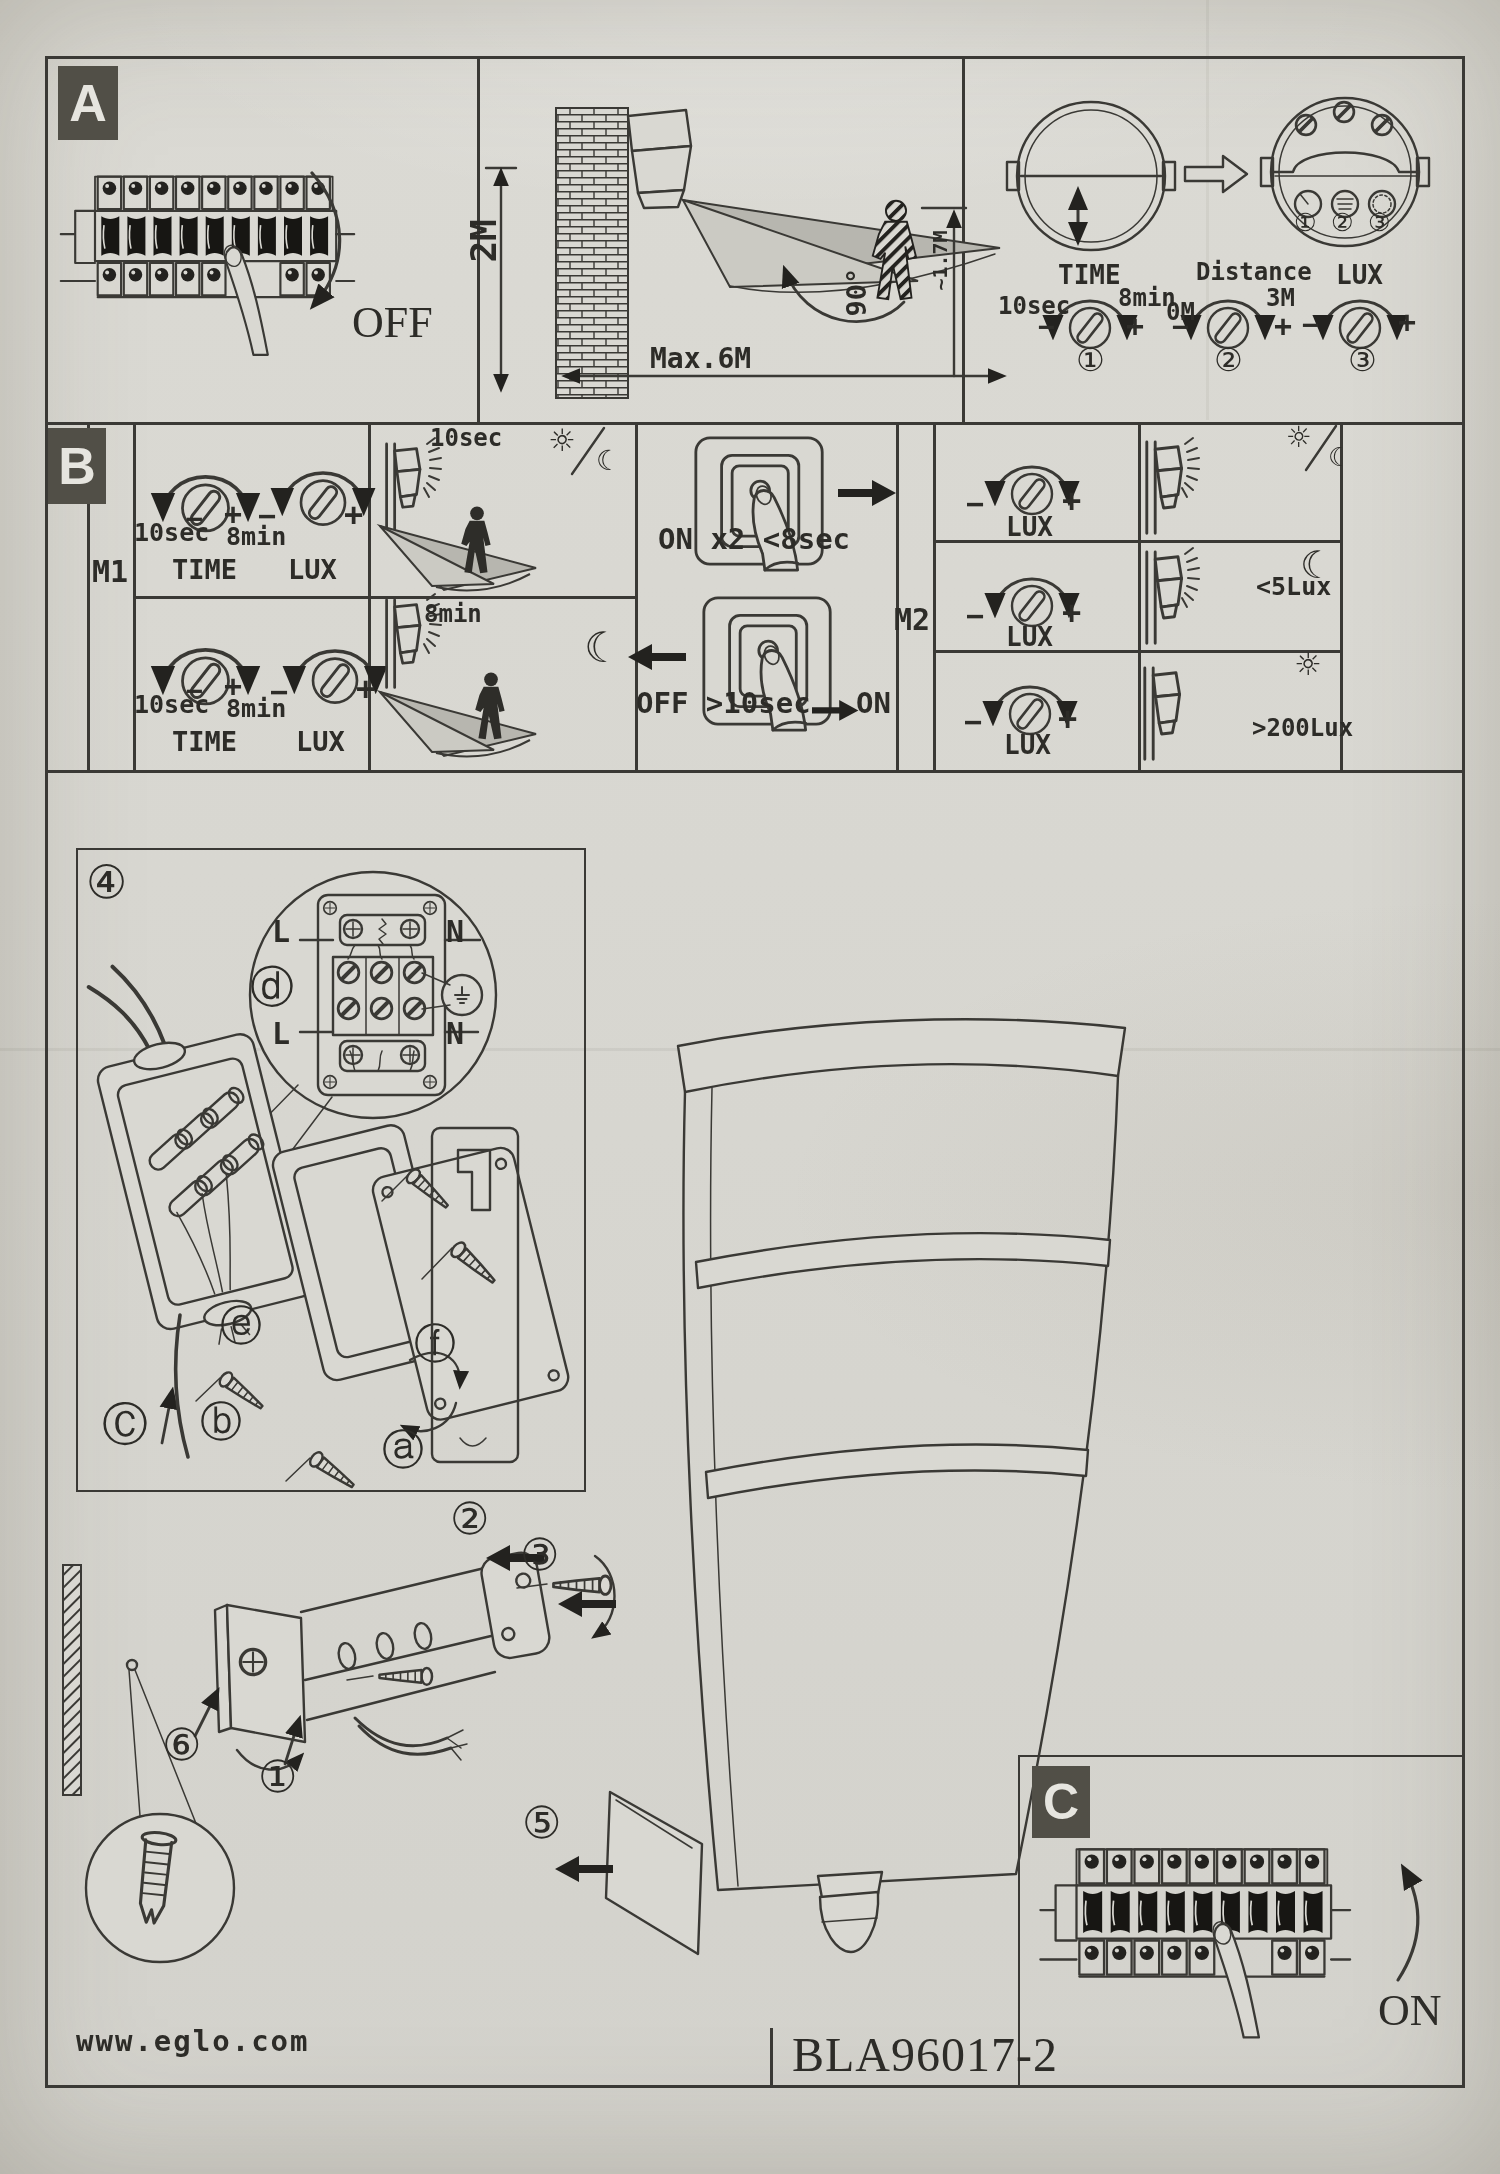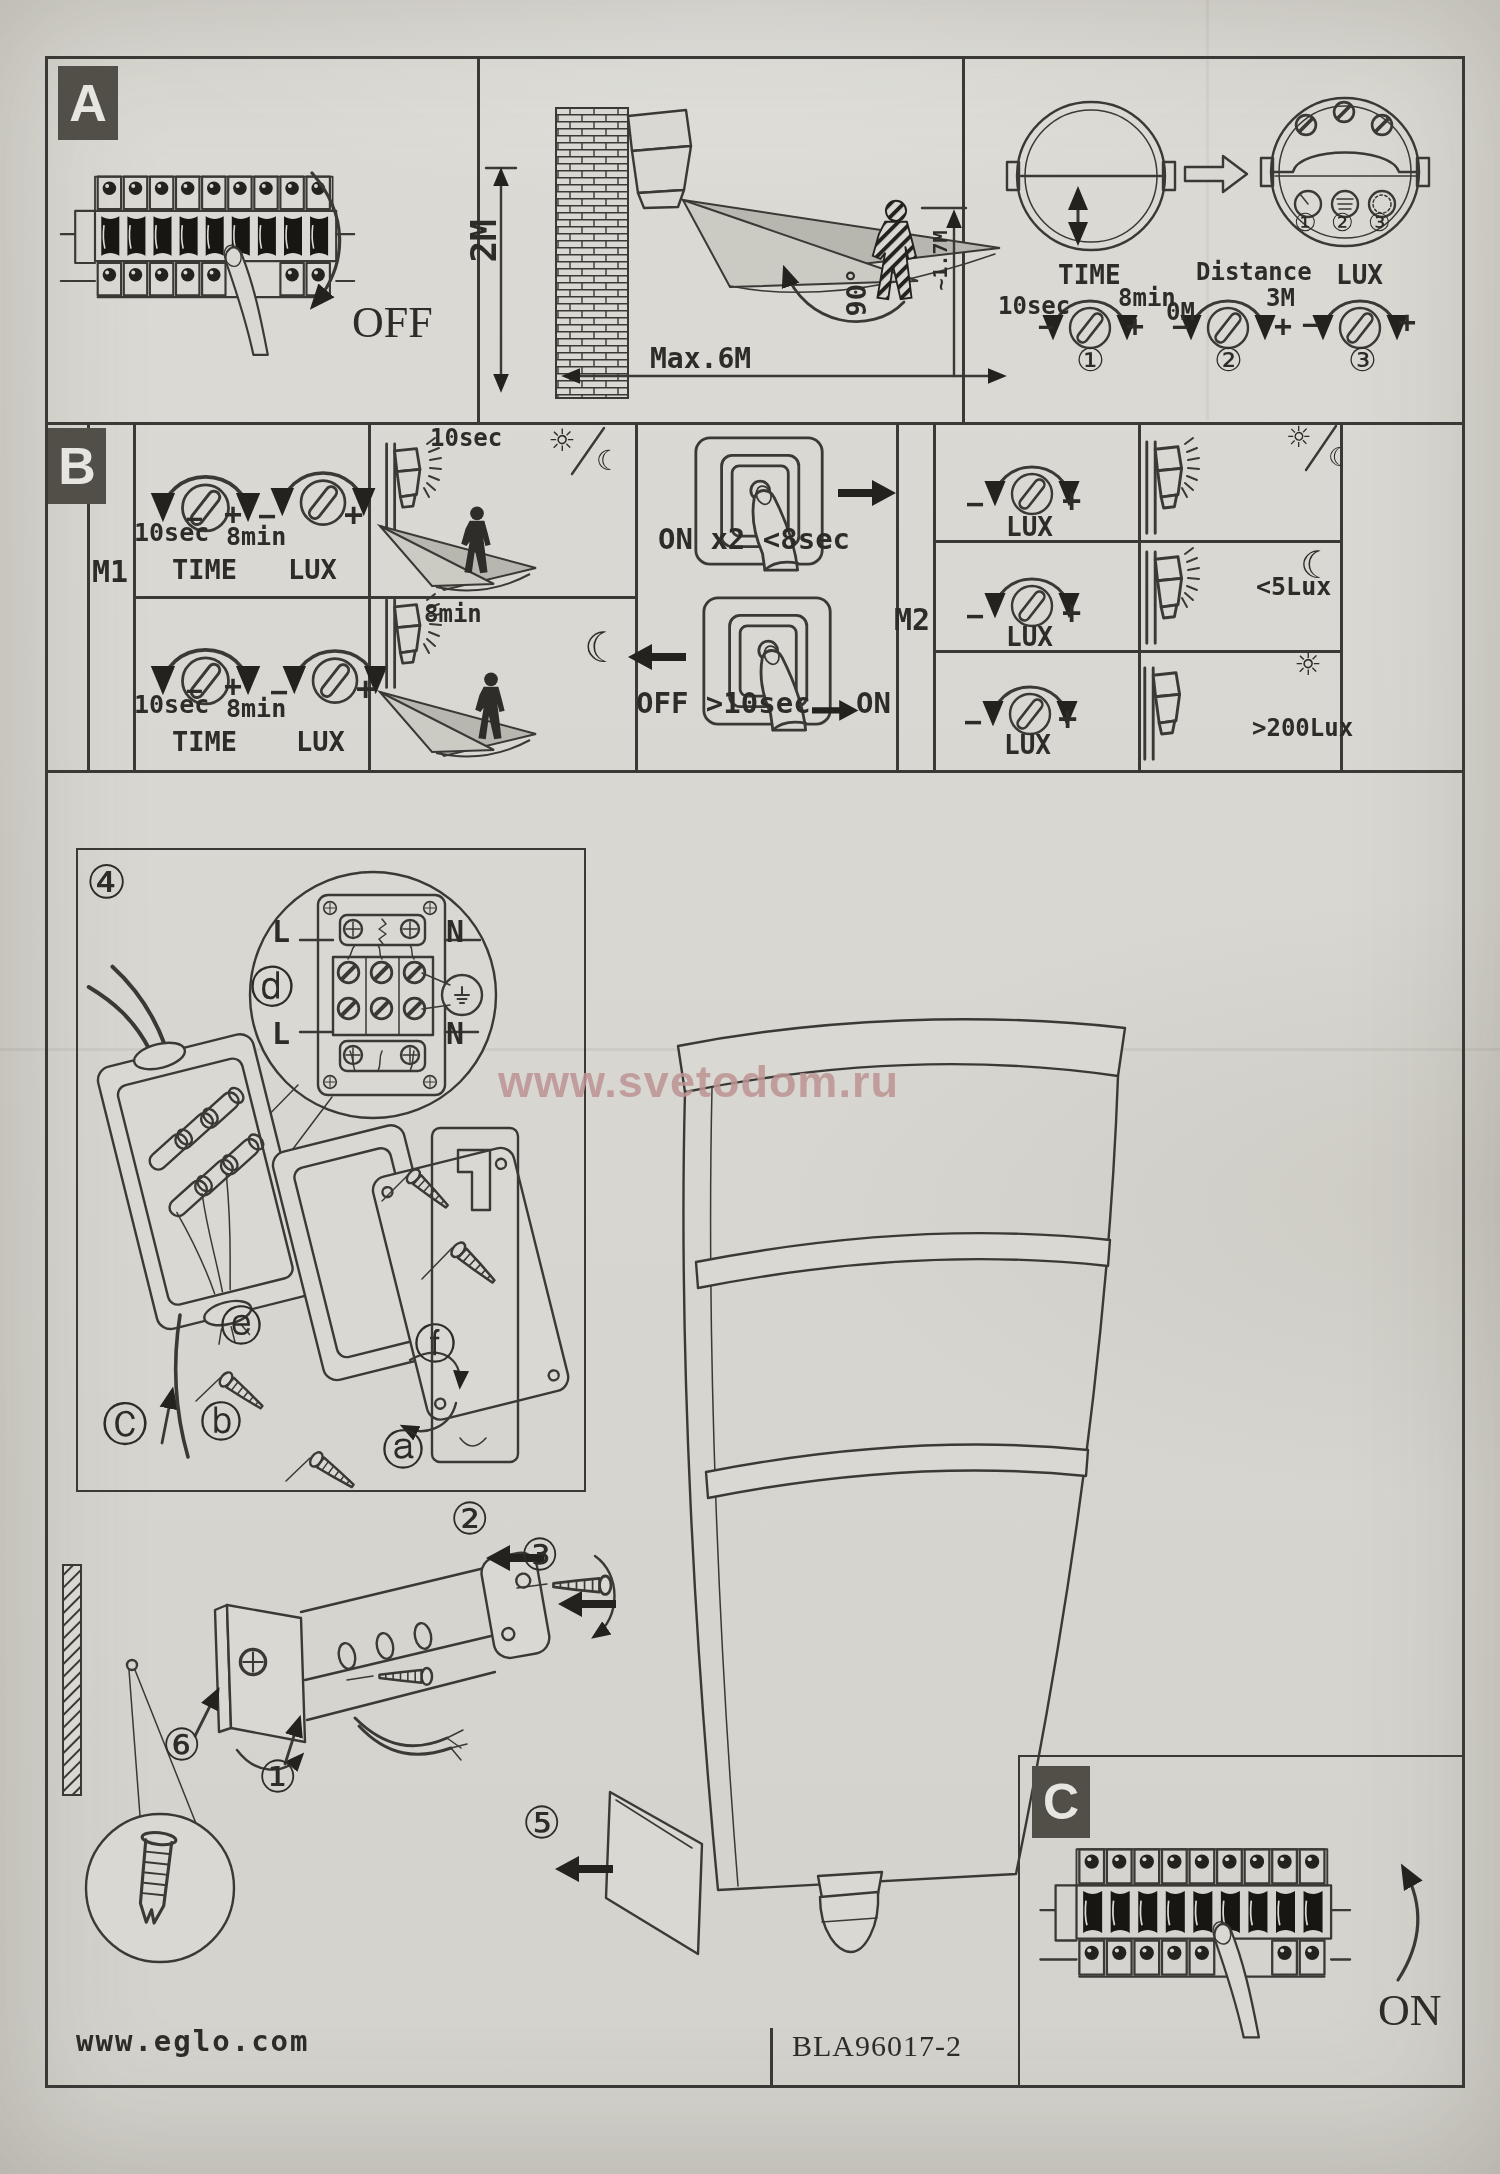--- a/index.html
+++ b/index.html
@@ -499,21 +499,20 @@
       <path class="skf" d="M398,876 L462,872 L458,894 L402,898 Z"></path>
       <path class="skf" d="M400,897 C400,932 418,952 431,952 C444,952 460,928 458,892 Z"></path>
       <line x1="402" y1="922" x2="457" y2="918" class="sk thin"></line>
     </g>
     <g>
       <path class="skf" d="M190,792 L282,844 L278,954 L186,898 Z"></path>
       <path class="sk thin" d="M196,800 L272,848"></path>
     </g>
   </svg>
 
-  <span class="wm" style="left:498px;top:1056px;font-size:45px">www.svetodom.ru</span>
 
   <svg class="art" style="left:55px;top:1480px" width="580" height="500" viewBox="0 0 580 500">
     <rect x="8" y="85" width="18" height="230" fill="url(#hatchw)" stroke="#3a3935" stroke-width="2"></rect>
     <circle cx="77" cy="185" r="5" class="sk"></circle>
     <path class="sk thin" d="M74,190 L85,336 M80,190 L142,346"></path>
     <circle cx="105" cy="408" r="74" class="skf"></circle>
     <use href="#dowel" transform="translate(84,350) rotate(6) scale(1.3)"></use>
     <g>
       <polygon points="160,130 164,252 176,248 172,125" class="skf"></polygon>
       <polygon points="172,125 176,248 250,262 246,138" class="skf"></polygon>
@@ -554,15 +553,15 @@
     </div>
   <svg class="art" style="left:1018px;top:1755px" width="447" height="333" viewBox="0 0 447 333">
     <g transform="translate(30,62) scale(0.95)">
         <use href="#breakers"></use>
       </g>
     <path class="sk" style="stroke-width:3.2" d="M380,225 C404,188 406,150 386,114" marker-end="url(#ah)"></path>
   </svg>
   <span class="t serif" style="left:1378px;top:1988px;font-size:44px">ON</span>
 
   <span class="t mono" style="left:76px;top:2026px;font-size:29px;letter-spacing:2px">www.eglo.com</span>
-  <span class="t serif" style="left:792px;top:2030px;font-size:30px;letter-spacing:1px">BLA96017-2</span>
+  <span class="t serif" style="left:792px;top:2030px;font-size:48px;letter-spacing:1px">BLA96017-2</span>
 
 </div>
 
 </body></html>

